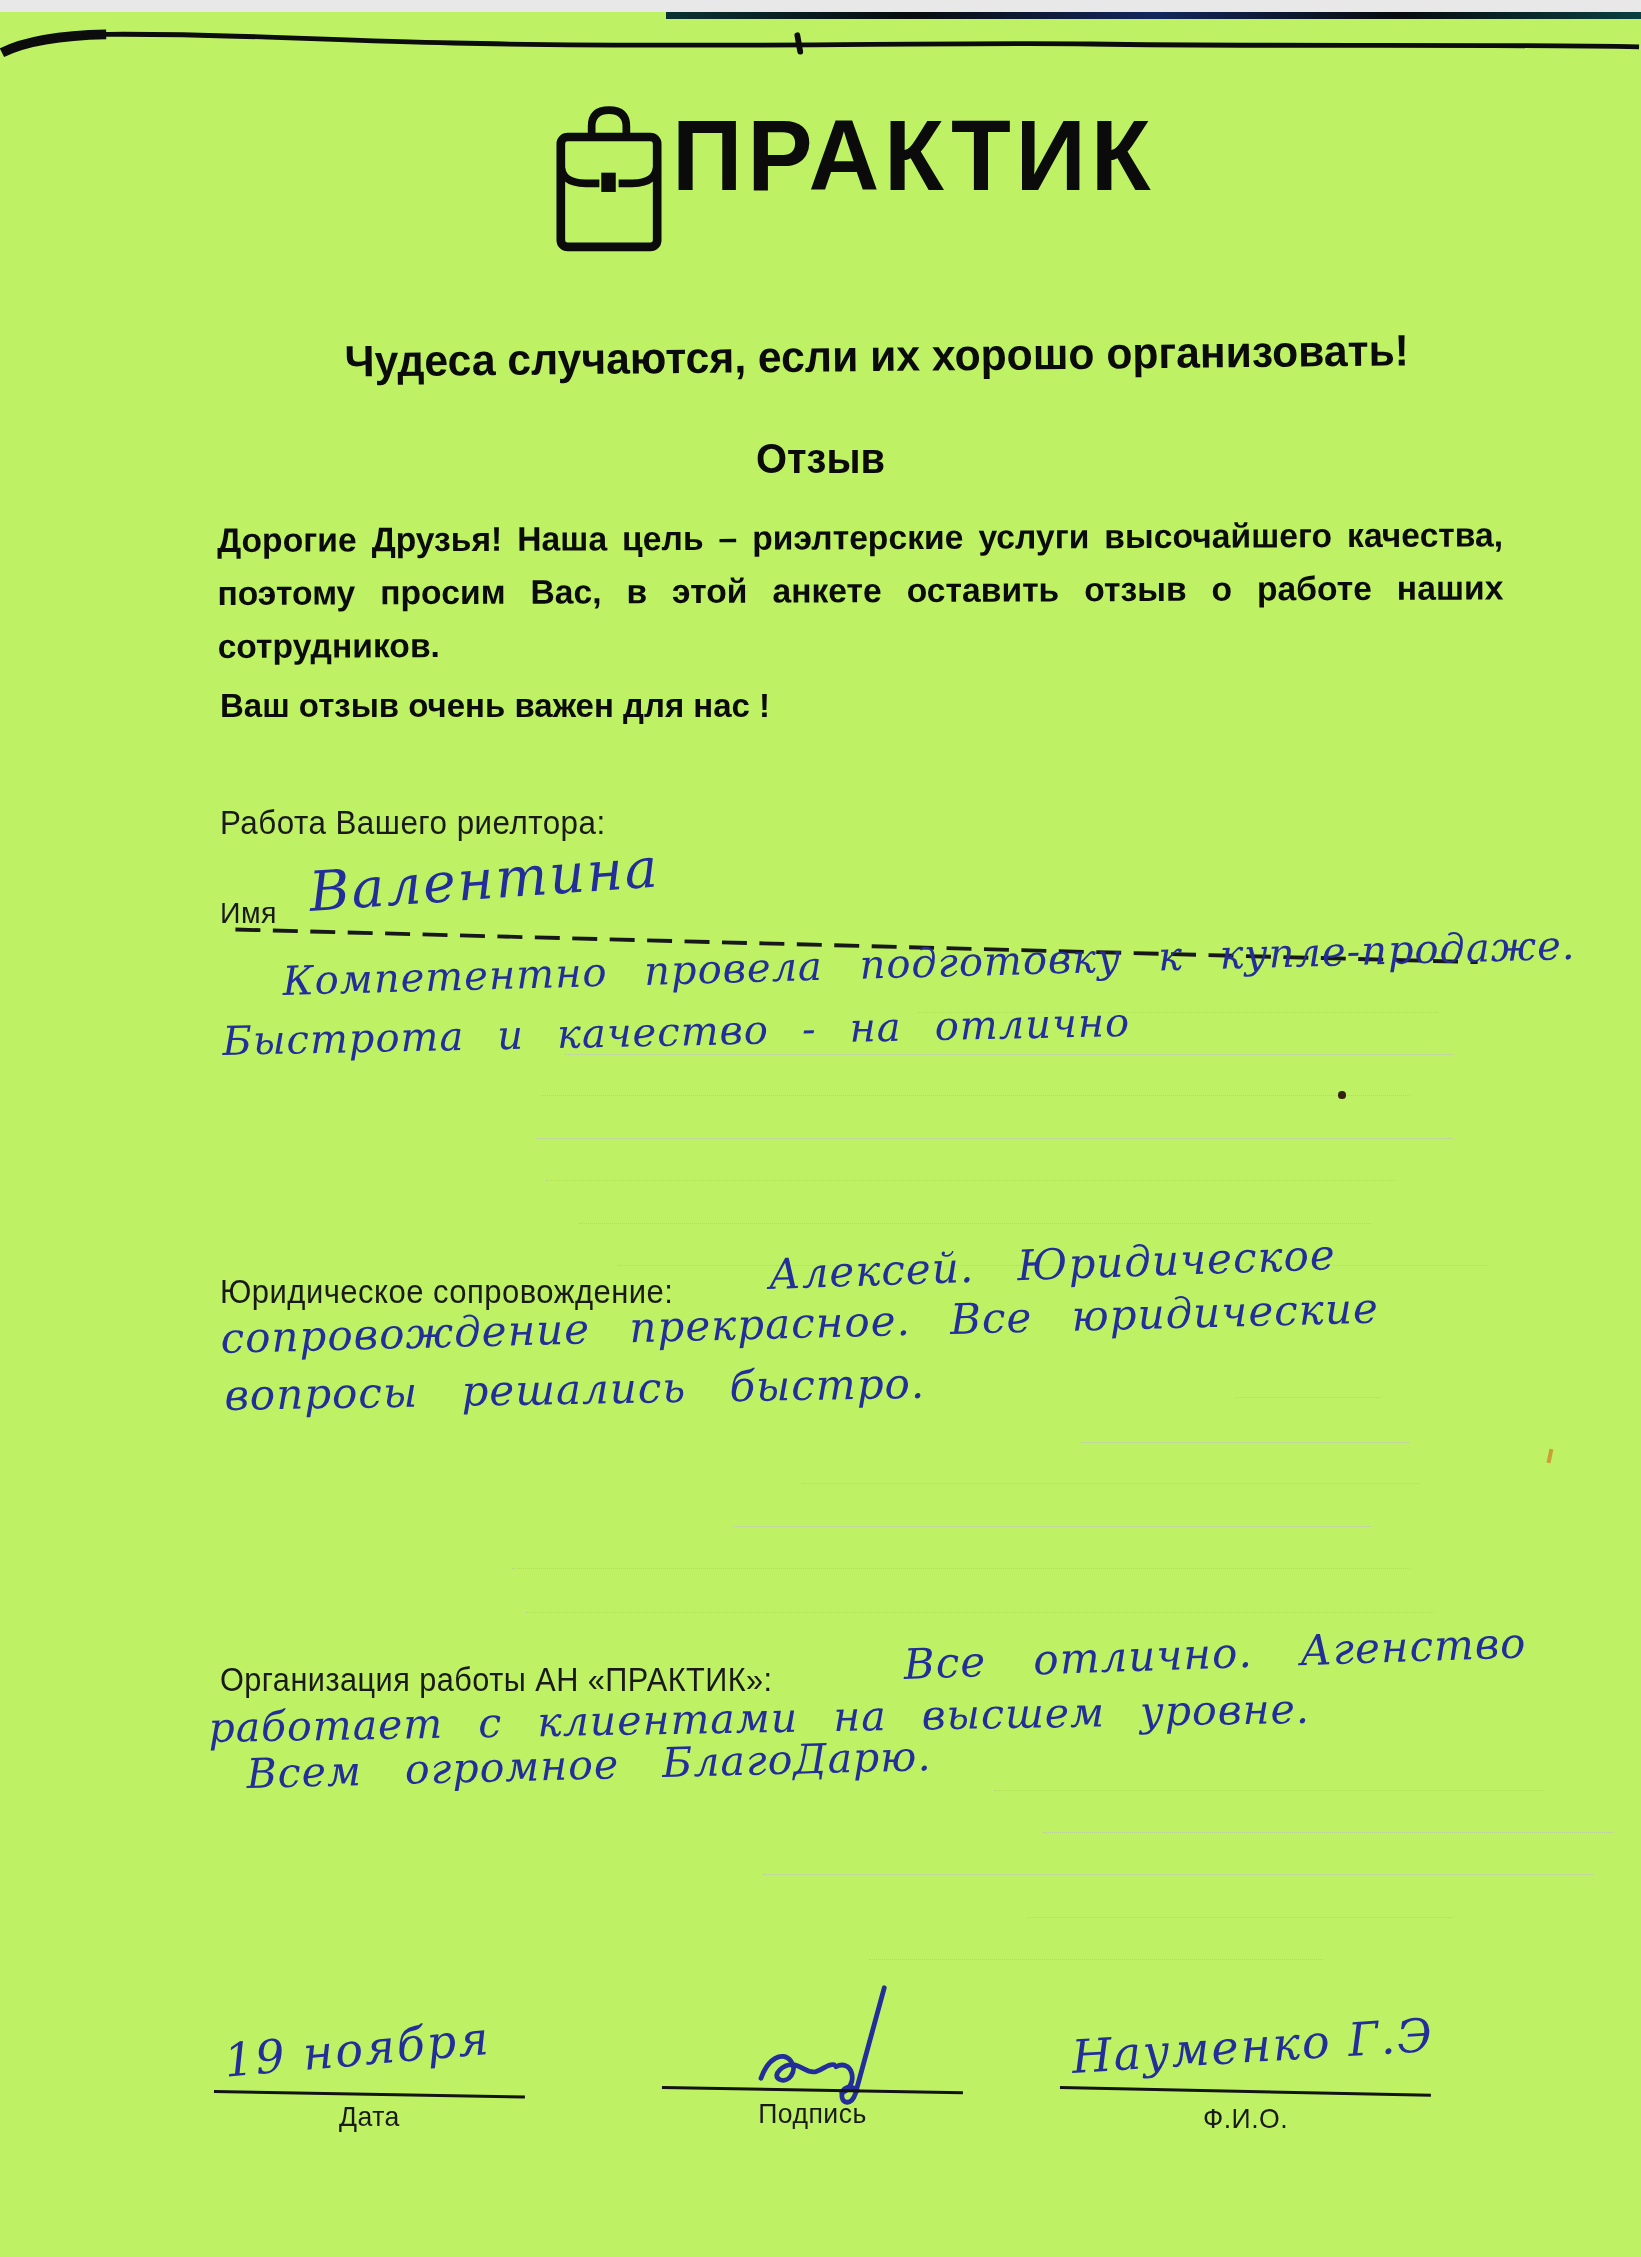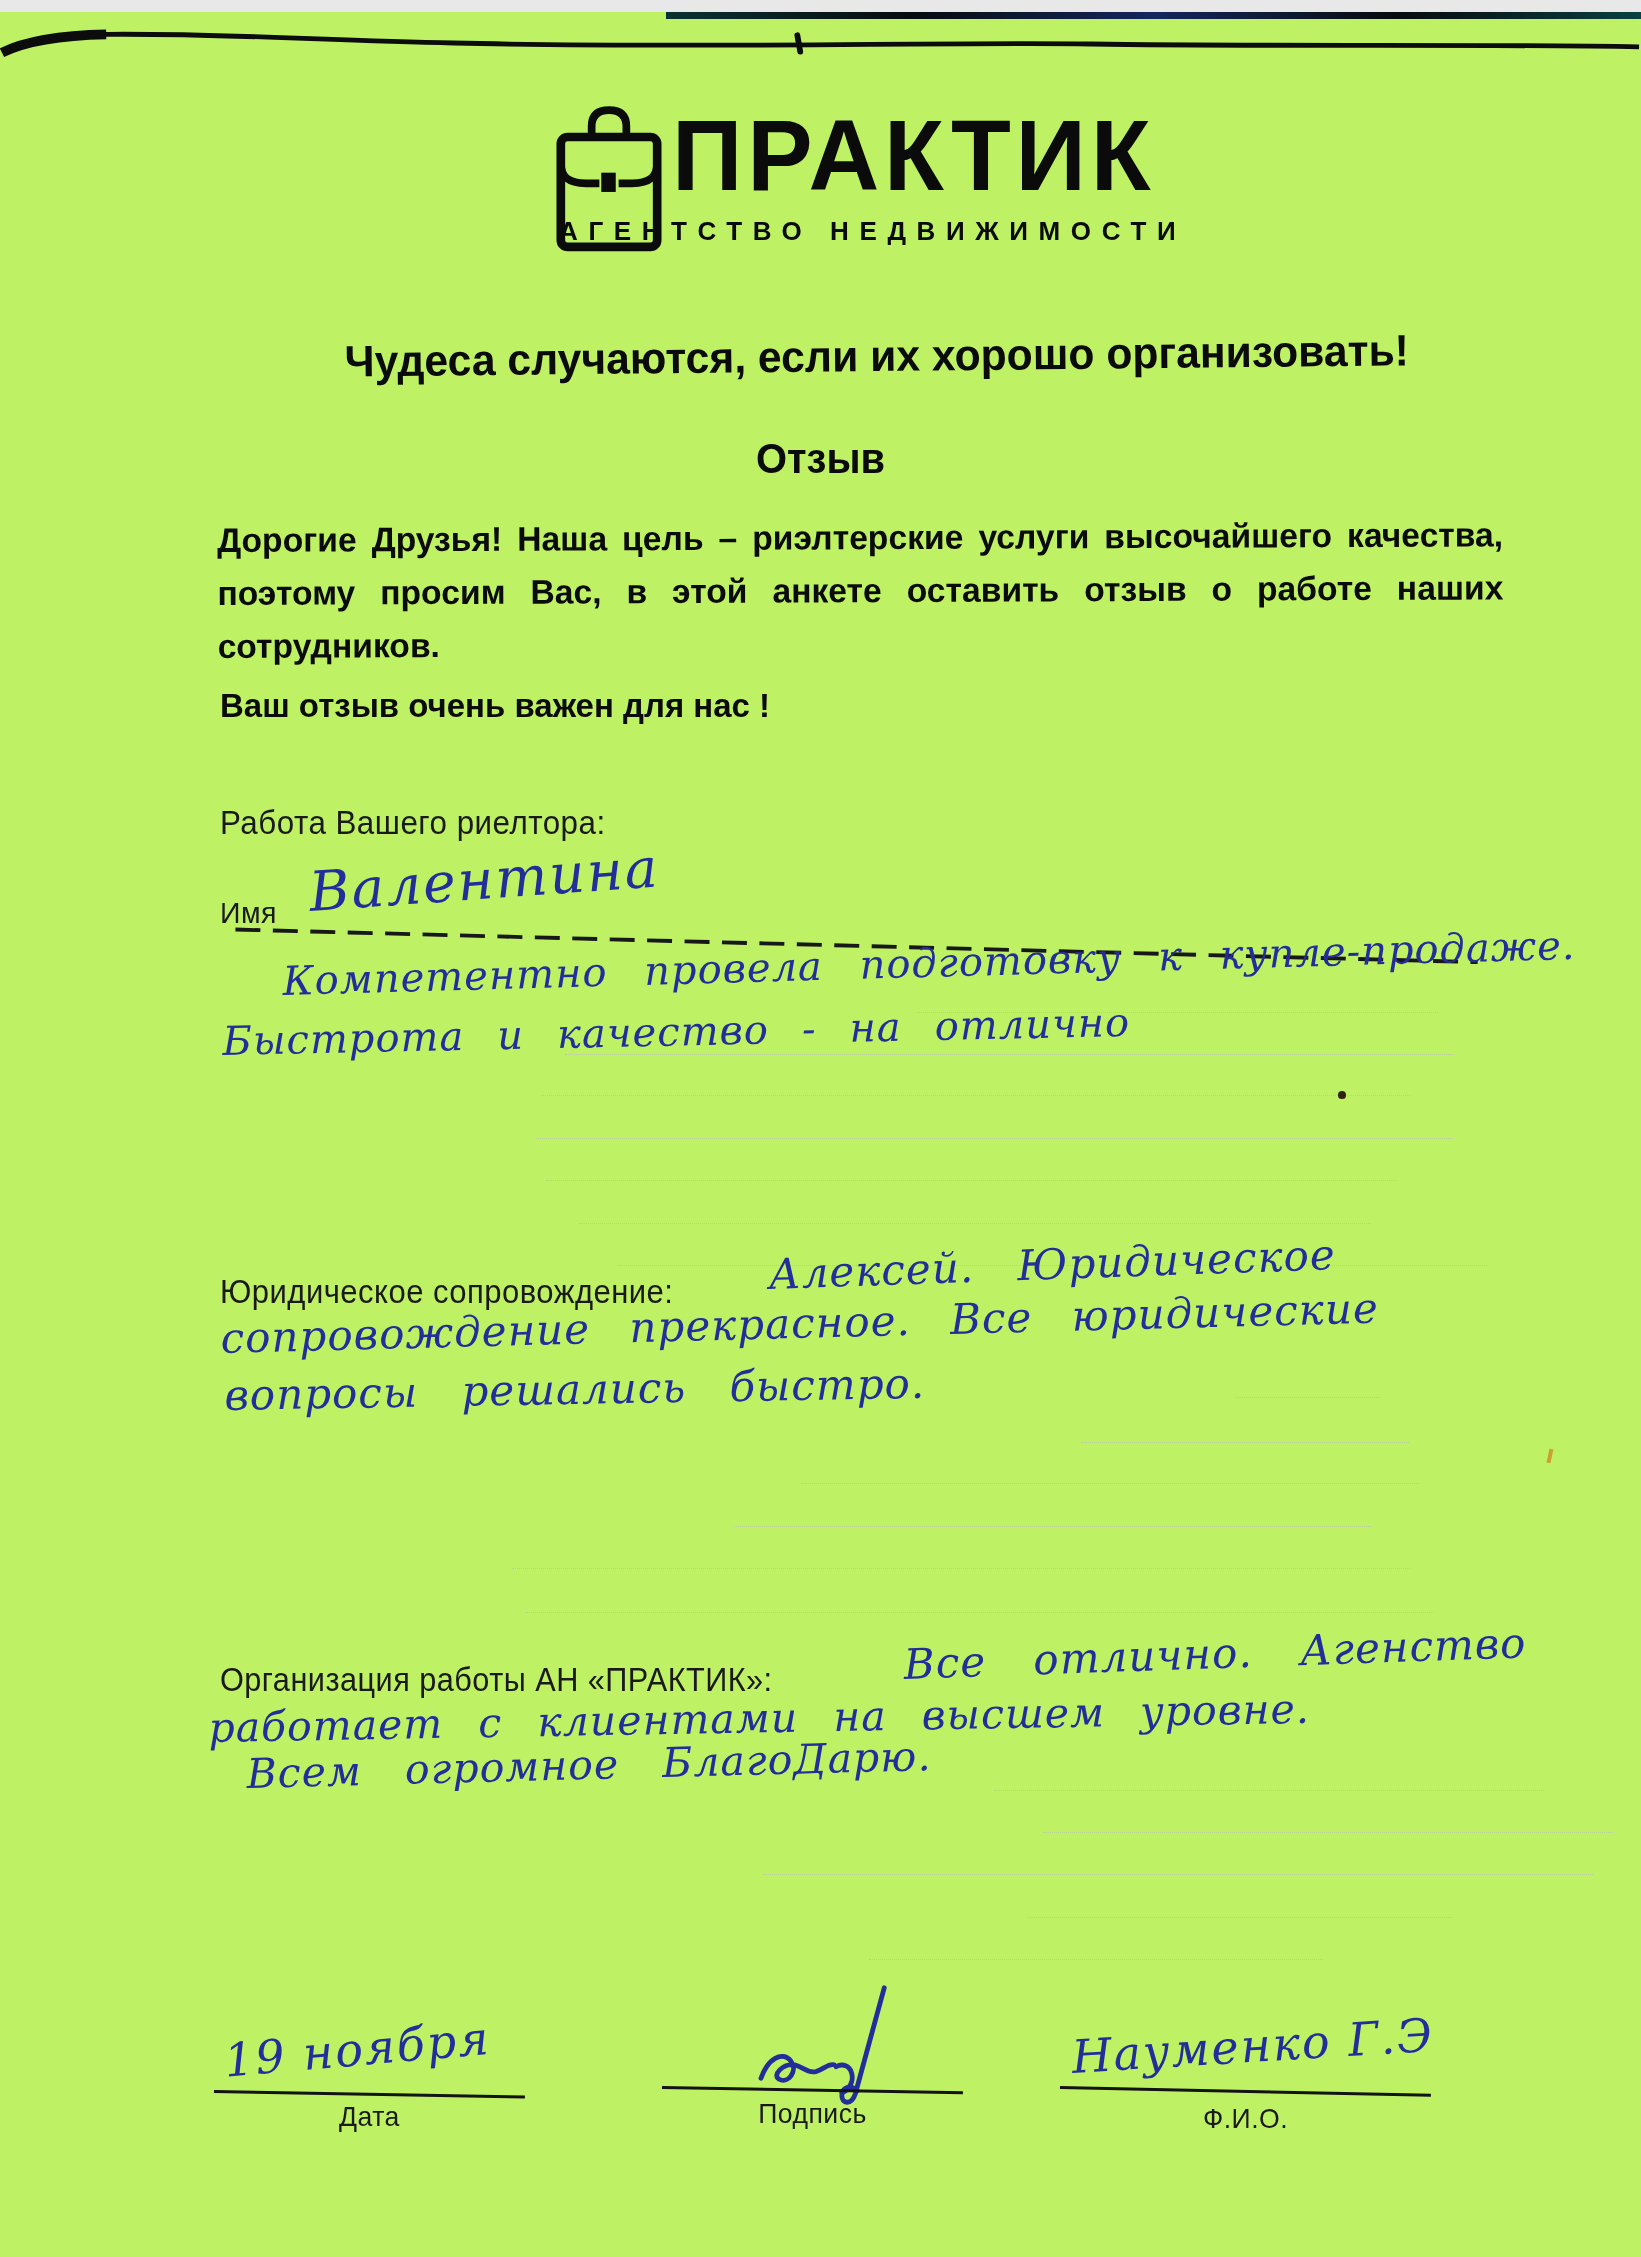--- a/index.html
+++ b/index.html
@@ -31,21 +31,20 @@
     <path d="M826,24 l3,17" fill="none" stroke="#0c0c0c" stroke-width="6" stroke-linecap="round"></path>
   </svg>
 
   <svg class="abs" style="left:556px;top:91px;" width="106" height="149" viewBox="0 0 110 154">
     <rect x="5" y="35" width="100" height="114" rx="7" fill="none" stroke="#0b0b0b" stroke-width="9"></rect>
     <path d="M37,35 v-11 q0,-17 18,-17 q18,0 18,17 v11" fill="none" stroke="#0b0b0b" stroke-width="8"></path>
     <path d="M5,62 c0,16 10,21 26,21 h14 m20,0 h14 c16,0 26,-5 26,-21" fill="none" stroke="#0b0b0b" stroke-width="8"></path>
     <rect x="47" y="72" width="15" height="20" fill="#0b0b0b"></rect>
   </svg>
   <div class="abs printed-bold brand" style="left:672px;top:93px;font-size:100px;line-height:1;">ПРАКТИК</div>
-  <div class="abs printed-bold" style="left:559px;top:204px;font-size:26px;letter-spacing:10.6px;white-space:nowrap;">АГЕНТСТВО НЕДВИЖИМОСТИ</div>
 
   <div class="abs printed-bold centered" style="left:104px;top:319px;width:1545px;font-size:44px;transform:rotate(-0.6deg) scaleX(.97);">Чудеса случаются, если их хорошо организовать!</div>
 
   <div class="abs printed-bold centered" style="left:193px;top:423px;width:1255px;font-size:42px;transform:scaleX(.95);">Отзыв</div>
 
   <div class="abs printed-bold" style="left:217px;top:502px;width:1299px;font-size:34px;line-height:53px;
               text-align:justify;transform:rotate(-0.25deg) scaleX(.99);">Дорогие Друзья! Наша цель – риэлтерские услуги высочайшего качества, поэтому просим Вас, в этой анкете оставить  отзыв о работе наших сотрудников.</div>
 
   <div class="abs printed-bold" style="left:220px;top:674px;font-size:34px;transform:scaleX(.97);">Ваш отзыв очень важен для нас !</div>
 

